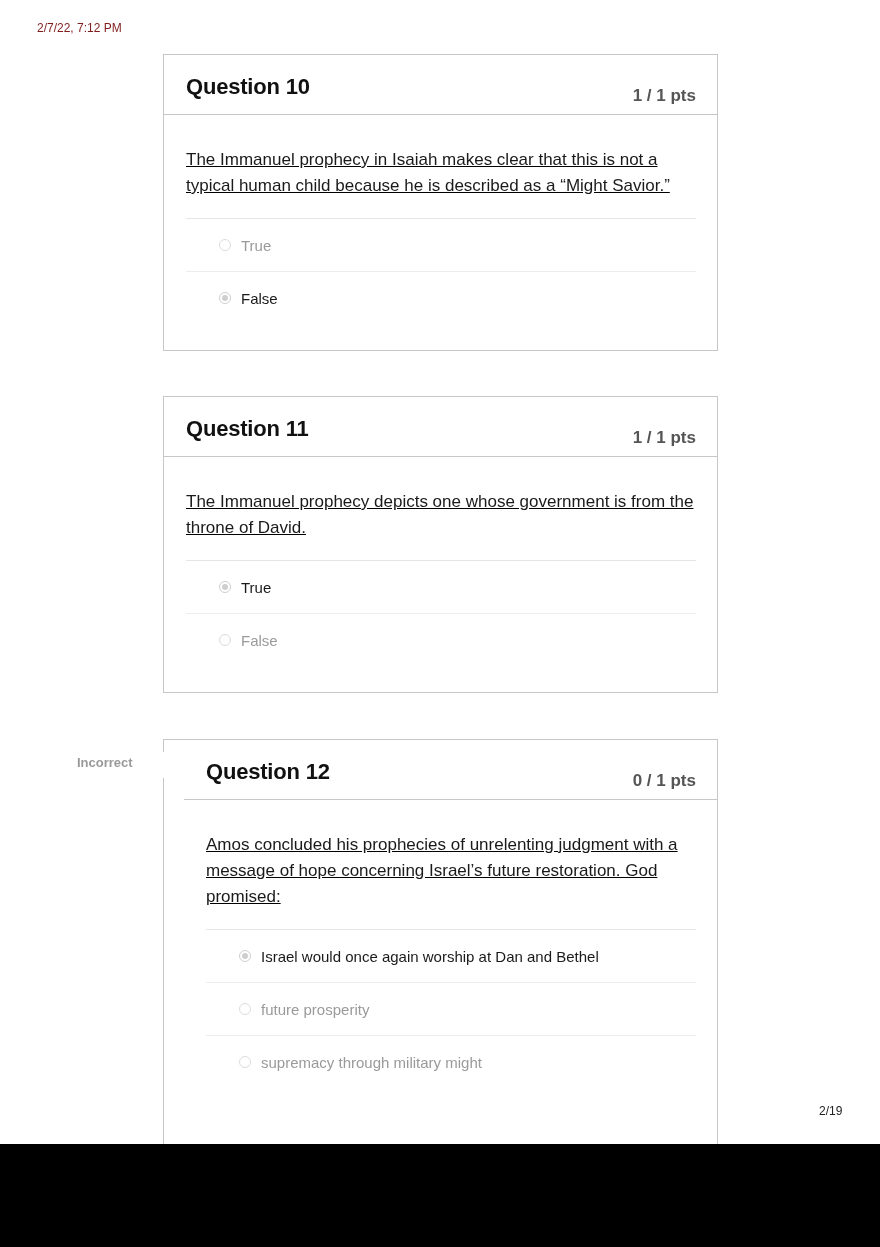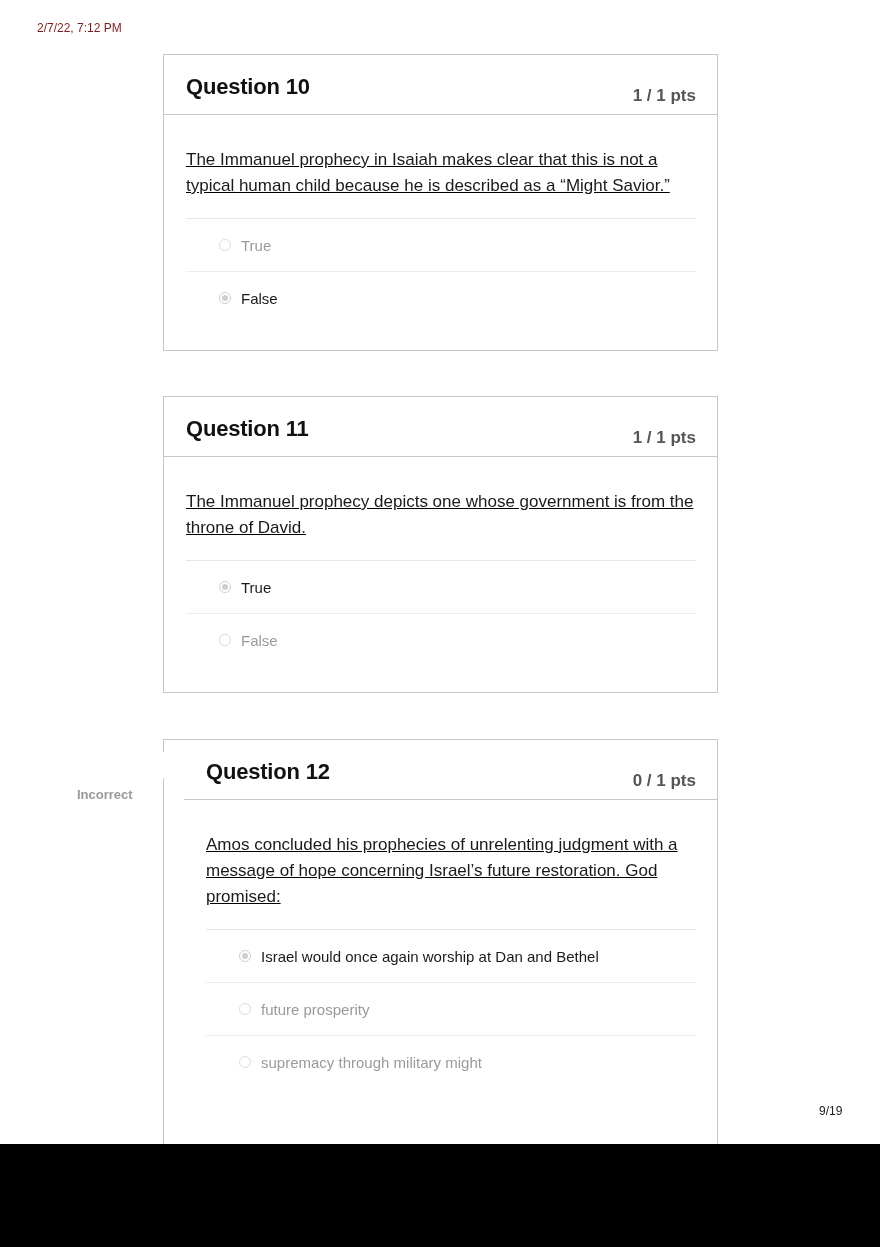--- a/index.html
+++ b/index.html
@@ -45,21 +45,21 @@
     }
     .radio.checked { border: 1px solid #cfcfcf; }
     .radio.checked::after {
       content: ""; position: absolute; left: 2px; top: 2px; width: 6px; height: 6px; border-radius: 50%; background: #cfcfcf;
     }
     .answer-label {
       position: absolute; left: 55px; font-size: 15px; color: #9a9a9a;
     }
     .answer-label.selected { color: #1a1a1a; }
     .incorrect-label {
-      position: absolute; left: 77px; top: 755px; font-size: 13px; font-weight: bold; color: #9a9a9a; margin-top: 32px;
+      position: absolute; left: 77px; top: 755px; font-size: 13px; font-weight: bold; color: #9a9a9a;
     }
     .q12-notch {
       position: absolute; left: 158px; top: 752px; width: 8px; height: 26px; background: #fff;
     }
   </style>
 </head>
 <body>
 
 <div class="page">
   <div class="timestamp">2/7/22, 7:12 PM</div>
@@ -123,14 +123,14 @@
         </div>
         <div class="answer">
           <span class="radio"></span>
           <span class="answer-label">supremacy through military might</span>
         </div>
       </div>
     </div>
   </div>
   <div class="q12-notch"></div>
 
-  <div class="page-number">9/19</div>
+  <div class="page-number">2/19</div>
 </div>
 
 </body></html>

